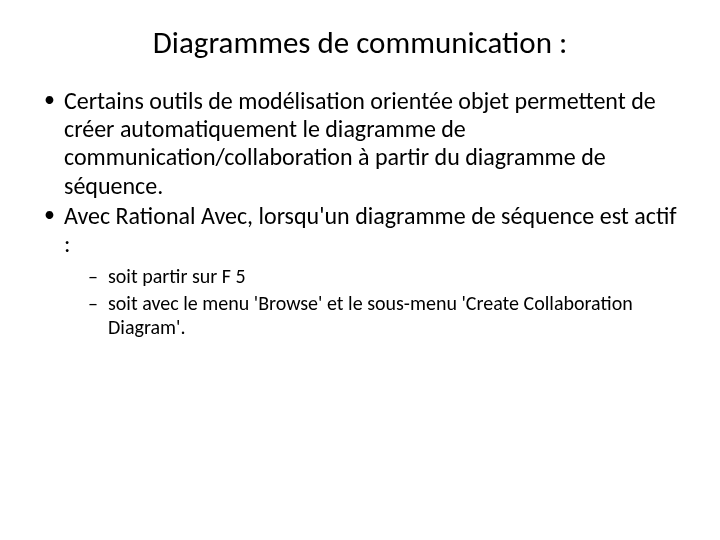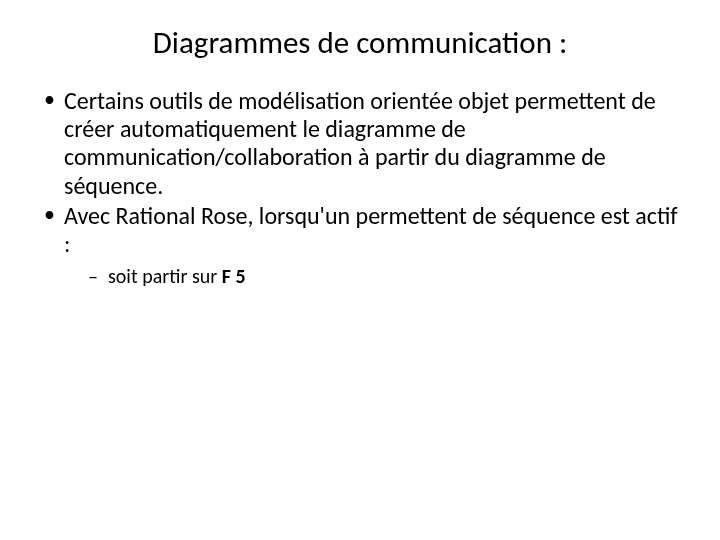--- a/index.html
+++ b/index.html
@@ -55,38 +55,41 @@
     position: relative;
     padding-left: 20px;
     margin-bottom: 2px;
   }
   ul.lvl2 > li::before {
     content: "–";
     position: absolute;
     left: 0;
     top: 0;
   }
-  .b { font-weight: 700; }
+  .b { font-weight: 400; }
 </style>
 </head>
 <body>
 
 <div class="slide">
 
   <div class="title">
     <span>Diagrammes de communication :</span><br>
   </div>
 
   <ul class="lvl1">
     <li>
       <span>Certains outils de modélisation orientée objet permettent de créer automatiquement le diagramme de communication/collaboration à partir du diagramme de séquence.</span>
     </li>
     <li>
-      <span>Avec Rational Rose, lorsqu'un permettent de séquence est actif :</span>
+      <span>Avec Rational Avec, lorsqu'un diagramme de séquence est actif :</span>
       <ul class="lvl2">
         <li>
           <span>soit partir sur </span><span class="b">F 5</span>
+        </li>
+        <li>
+          <span>soit avec le menu </span><span>'</span><span class="b">Browse</span><span>' et le sous-menu '</span><span class="b">Create Collaboration Diagram</span><span>'.</span>
         </li>
       </ul>
     </li>
   </ul>
 
 </div>
 
 </body></html>

